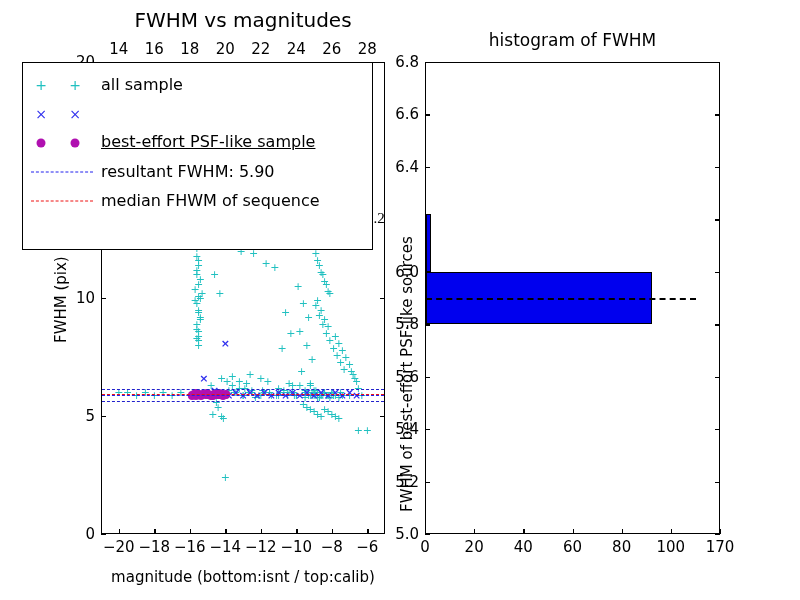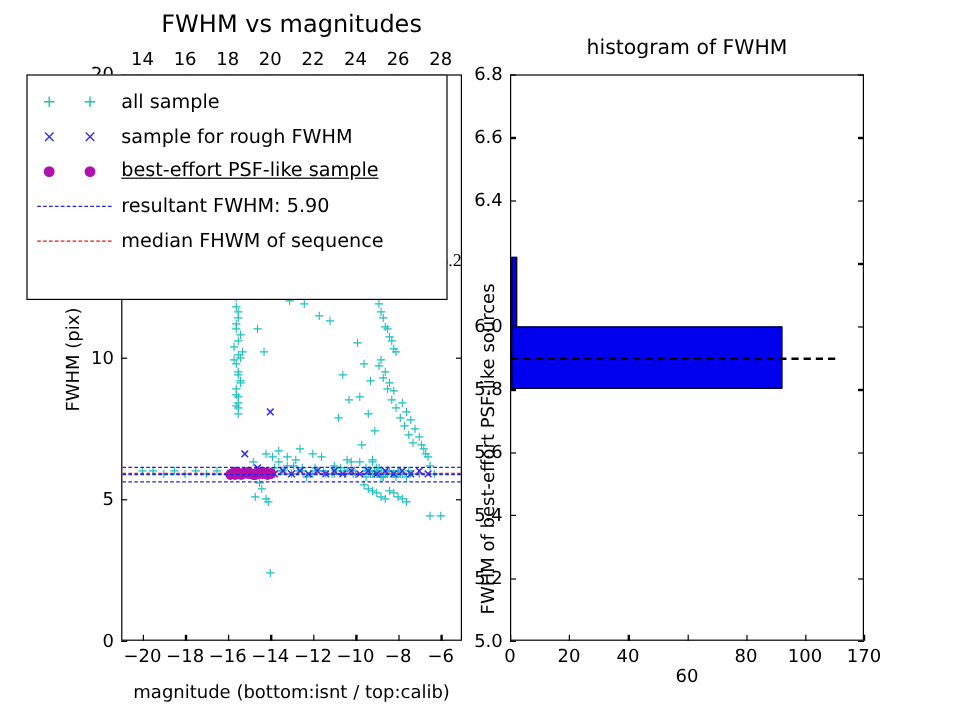--- a/index.html
+++ b/index.html
@@ -353,21 +353,20 @@
 
   <div id="legend" style="left: 22px; top: 62px; width: 351px; height: 188px;">
       <div class="leg-row" style="left: 0px; top: 7px; width: 351px; height: 29px;">
         <div class="leg-m" style="left: 18px; color: rgb(32, 192, 192); font-size: 14px;">+</div>
         <div class="leg-m" style="left: 52px; color: rgb(32, 192, 192); font-size: 14px;">+</div>
         <div class="leg-txt" style="top: 4.5px;">all sample</div>
       </div>
       <div class="leg-row" style="left: 0px; top: 36px; width: 351px; height: 29px;">
         <div class="leg-m" style="left: 18px; color: rgb(48, 48, 238); font-size: 14px;">×</div>
         <div class="leg-m" style="left: 52px; color: rgb(48, 48, 238); font-size: 14px;">×</div>
-        <div class="leg-txt" style="top: 4.5px;">sample for rough FWHM</div>
       </div>
       <div class="leg-row" style="left: 0px; top: 65px; width: 351px; height: 29px;">
         <div class="leg-m" style="left: 18px; width: 9px; height: 9px; border-radius: 50%; background: rgb(176, 16, 176);"></div>
         <div class="leg-m" style="left: 52px; width: 9px; height: 9px; border-radius: 50%; background: rgb(176, 16, 176);"></div>
         <div class="leg-txt" style="top: 4px; text-decoration: underline;">best-effort PSF-like sample</div>
       </div>
       <div class="leg-row" style="left: 0px; top: 94px; width: 351px; height: 29px;">
         <div class="leg-line" style="border-top: 1.8px dashed rgb(32, 32, 238);"></div>
         <div class="leg-txt" style="top: 4.5px;">resultant FWHM: 5.90</div>
       </div>
@@ -381,21 +380,21 @@
   <div id="hs-title" class="axtitle" style="left: 425px; width: 295px; top: 30px; font-size: 17px;">histogram of FWHM</div>
   <div id="hs-ylabel" class="vlabel" style="left: 398px; top: 512px;">FWHM of best-effort PSF-like sources</div>
   <div id="hs-ticks">
       <div class="tick" style="left: 425px; top: 529px; width: 1.3px; height: 5px;"></div>
       <div class="ticklabel" style="left: 405px; width: 40px; top: 538px;">0</div>
       <div class="tick" style="left: 474.167px; top: 529px; width: 1.3px; height: 5px;"></div>
       <div class="ticklabel" style="left: 454.167px; width: 40px; top: 538px;">20</div>
       <div class="tick" style="left: 523.333px; top: 529px; width: 1.3px; height: 5px;"></div>
       <div class="ticklabel" style="left: 503.333px; width: 40px; top: 538px;">40</div>
       <div class="tick" style="left: 572.5px; top: 529px; width: 1.3px; height: 5px;"></div>
-      <div class="ticklabel" style="left: 552.5px; width: 40px; top: 554px;">60</div>
+      <div class="ticklabel" style="left: 552.5px; width: 40px; top: 538px;">60</div>
       <div class="tick" style="left: 621.667px; top: 529px; width: 1.3px; height: 5px;"></div>
       <div class="ticklabel" style="left: 601.667px; width: 40px; top: 538px;">80</div>
       <div class="tick" style="left: 670.833px; top: 529px; width: 1.3px; height: 5px;"></div>
       <div class="ticklabel" style="left: 650.833px; width: 40px; top: 538px;">100</div>
       <div class="tick" style="left: 720px; top: 529px; width: 1.3px; height: 5px;"></div>
       <div class="ticklabel" style="left: 700px; width: 40px; top: 538px;">170</div>
       <div class="tick" style="left: 425px; top: 534px; width: 5px; height: 1.3px;"></div>
       <div class="tick" style="left: 715px; top: 534px; width: 5px; height: 1.3px;"></div>
       <div class="ticklabel" style="left: 377px; width: 42px; top: 525px; text-align: right;">5.0</div>
       <div class="tick" style="left: 425px; top: 481.556px; width: 5px; height: 1.3px;"></div>

